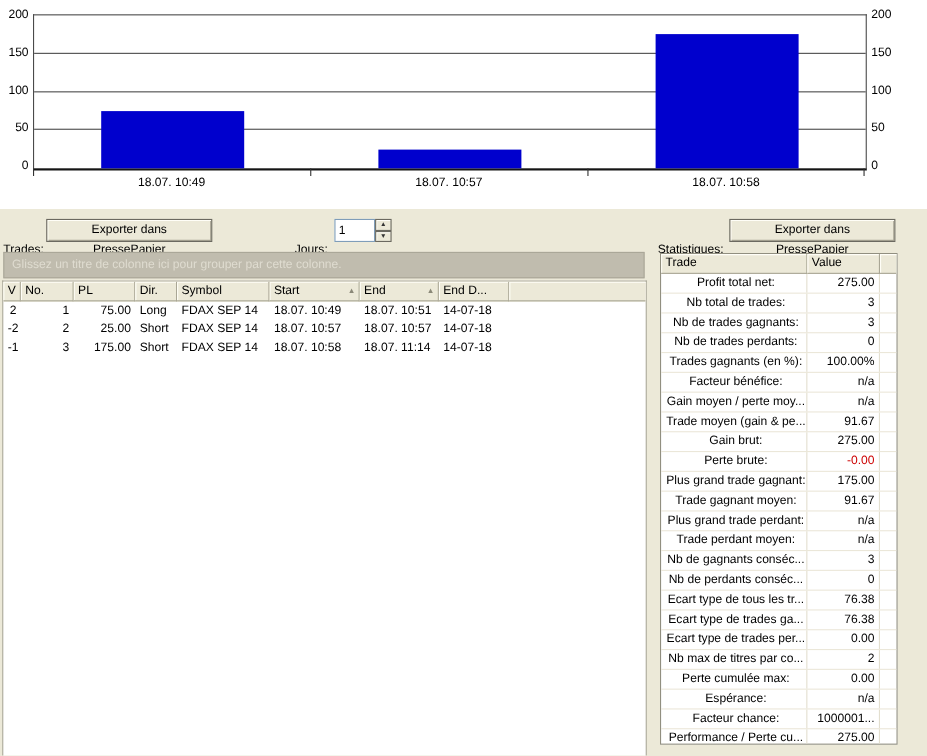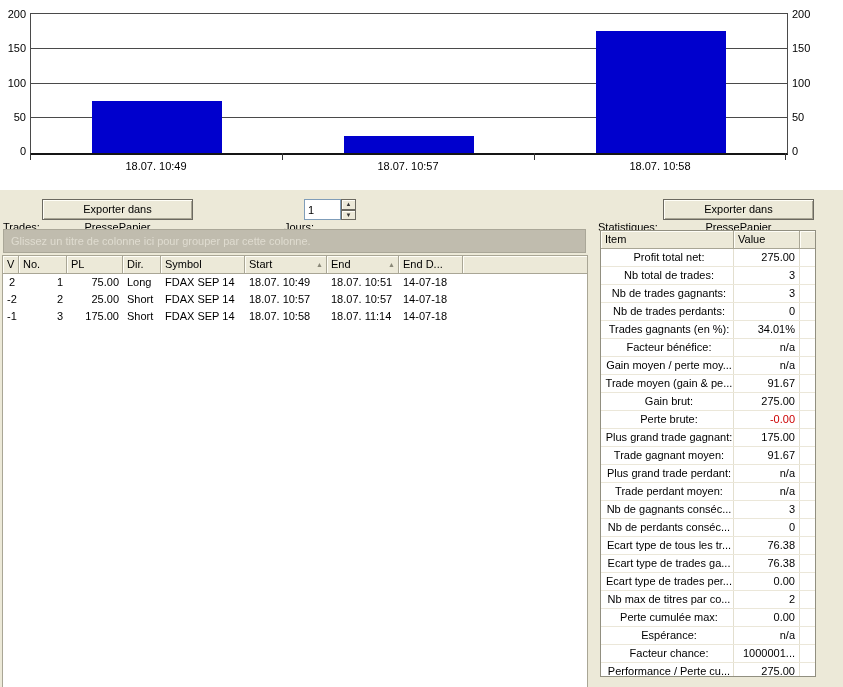--- a/index.html
+++ b/index.html
@@ -107,21 +107,21 @@
     <div class="xlabels" id="xlabels">
         <div class="xlabel">18.07. 10:49</div>
         <div class="xlabel">18.07. 10:57</div>
         <div class="xlabel">18.07. 10:58</div>
       </div>
   </div>
 
   <span class="lbl" style="left:3px;top:205px;">Trades:</span>
   <button class="btn" style="left:42px;top:199px;width:151px;">Exporter dans PressePapier</button>
 
-  <span class="lbl" style="left:284px;top:205px;">Jours:</span>
+  <span class="lbl" style="left:268px;top:205px;">Jours:</span>
   <span class="spinbox">
     <input class="spin-input" value="1" style="">
     <span class="spin-btns">
       <button class="spin-btn">▲</button>
       <button class="spin-btn">▼</button>
     </span>
   </span>
 
   <span class="lbl" style="left:598px;top:205px;">Statistiques:</span>
   <button class="btn" style="left:663px;top:199px;width:151px;">Exporter dans PressePapier</button>
@@ -169,21 +169,21 @@
           <div class="td c4">FDAX SEP 14</div>
           <div class="td c5">18.07. 10:58</div>
           <div class="td c6">18.07. 11:14</div>
           <div class="td c7">14-07-18</div>
         </div>
       </div>
   </div>
 
   <div class="stats-grid">
     <div class="ghead" id="stats-header">
-        <div class="th sc0">Item</div>
+        <div class="th sc0">Trade</div>
         <div class="th sc1">Value</div>
         <div class="th fill"></div>
       </div>
     <div id="stats-body">
         <div class="srow">
           <div class="scell sc0 s-item">Profit total net:</div>
           <div class="scell sc1 s-value">275.00</div>
           <div class="scell sfill"></div>
         </div>
         <div class="srow">
@@ -196,21 +196,21 @@
           <div class="scell sc1 s-value">3</div>
           <div class="scell sfill"></div>
         </div>
         <div class="srow">
           <div class="scell sc0 s-item">Nb de trades perdants:</div>
           <div class="scell sc1 s-value">0</div>
           <div class="scell sfill"></div>
         </div>
         <div class="srow">
           <div class="scell sc0 s-item">Trades gagnants (en %):</div>
-          <div class="scell sc1 s-value">34.01%</div>
+          <div class="scell sc1 s-value">100.00%</div>
           <div class="scell sfill"></div>
         </div>
         <div class="srow">
           <div class="scell sc0 s-item">Facteur bénéfice:</div>
           <div class="scell sc1 s-value">n/a</div>
           <div class="scell sfill"></div>
         </div>
         <div class="srow">
           <div class="scell sc0 s-item">Gain moyen / perte moy...</div>
           <div class="scell sc1 s-value">n/a</div>

